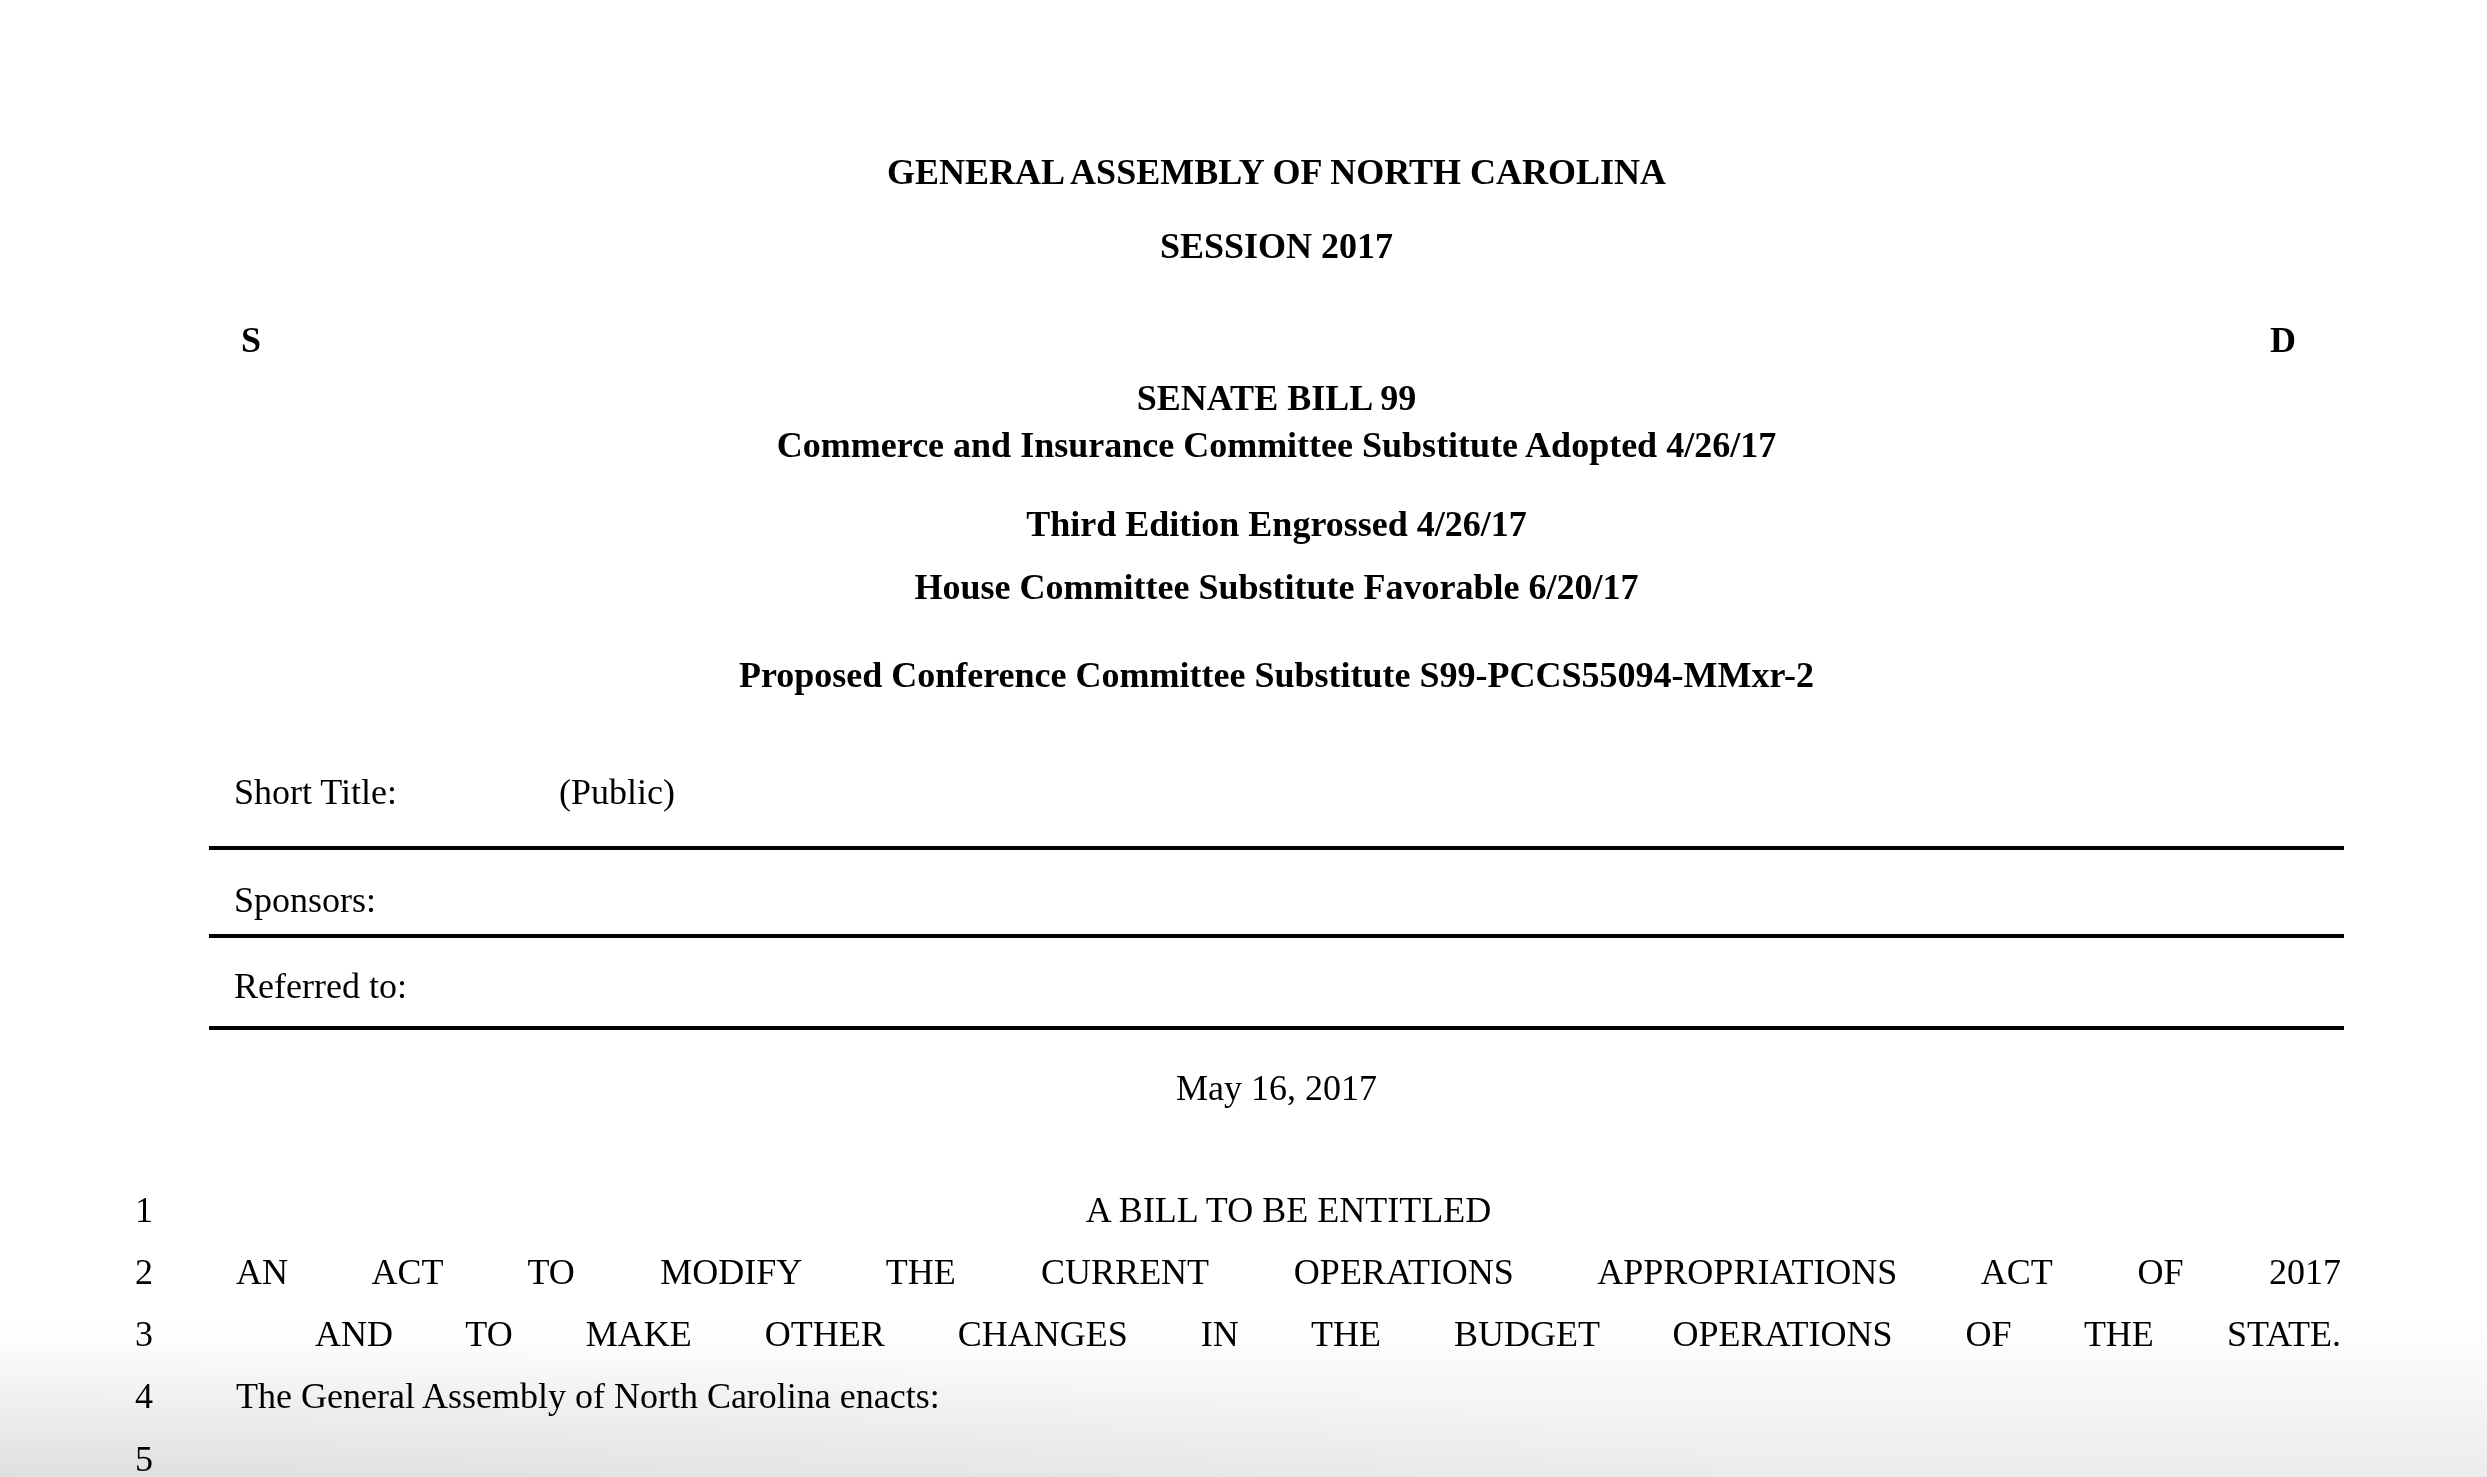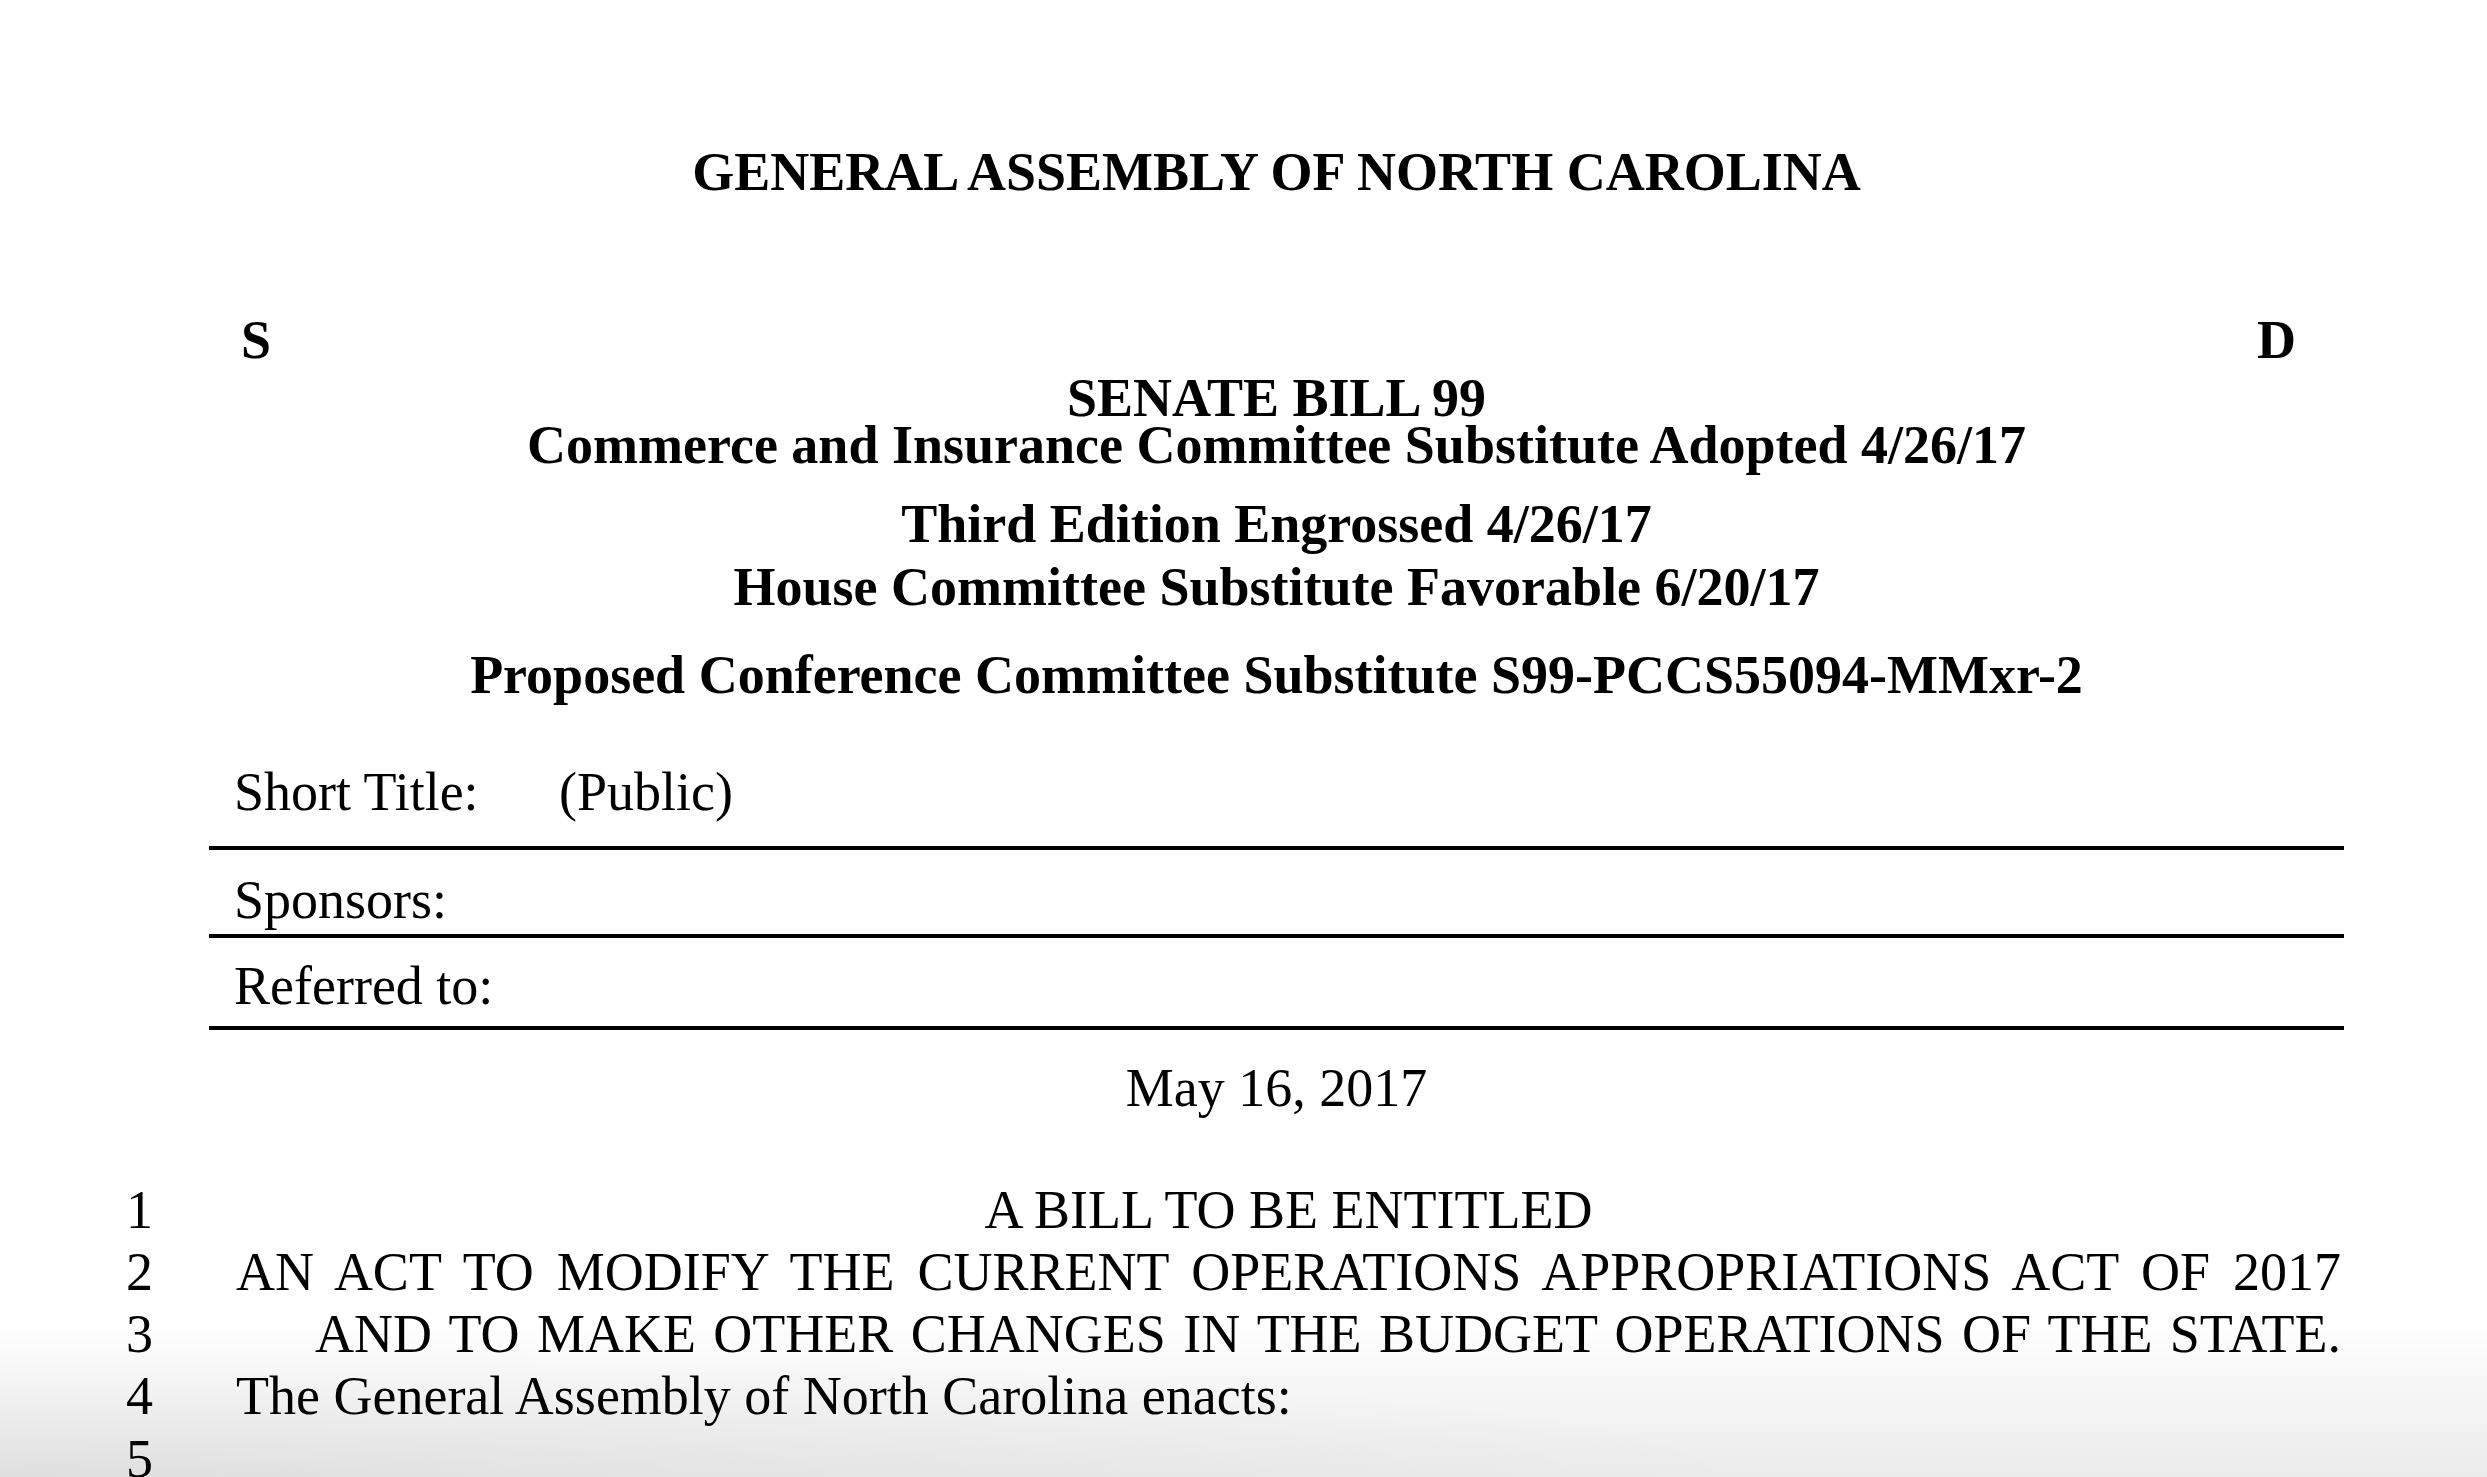--- a/index.html
+++ b/index.html
@@ -7,21 +7,21 @@
     padding: 0;
     background: #ffffff;
   }
   .page {
     position: relative;
     width: 2487px;
     height: 1477px;
     background: #ffffff;
     overflow: hidden;
     font-family: "Liberation Serif", "DejaVu Serif", serif;
-    font-size: 54px;
+    font-size: 36px;
     line-height: 62px;
     color: #000000;
   }
   
   .row {
     position: absolute;
     left: 209px;
     width: 2135px;
     white-space: nowrap;
   }
@@ -99,20 +99,21 @@
       linear-gradient(to bottom, rgba(0,0,0,0) 0%, rgba(0,0,0,0.08) 100%);
   }
 </style>
 </head>
 <body>
 
 <div class="page">
 
   <div class="row center bold" style="top:141px;">GENERAL ASSEMBLY OF NORTH CAROLINA</div>
 
+  <div class="row center bold" style="top:215px;">SESSION 2017</div>
 
   <div class="row sd-row bold" style="top:309px;">
     <span>S</span>
     <span>D</span>
   </div>
 
   <div class="row center bold" style="top:367px;">SENATE BILL 99</div>
 
   <div class="row center bold" style="top:414px;">Commerce and Insurance Committee Substitute Adopted 4/26/17</div>
   <div class="row center bold" style="top:493px;">Third Edition Engrossed 4/26/17</div>

